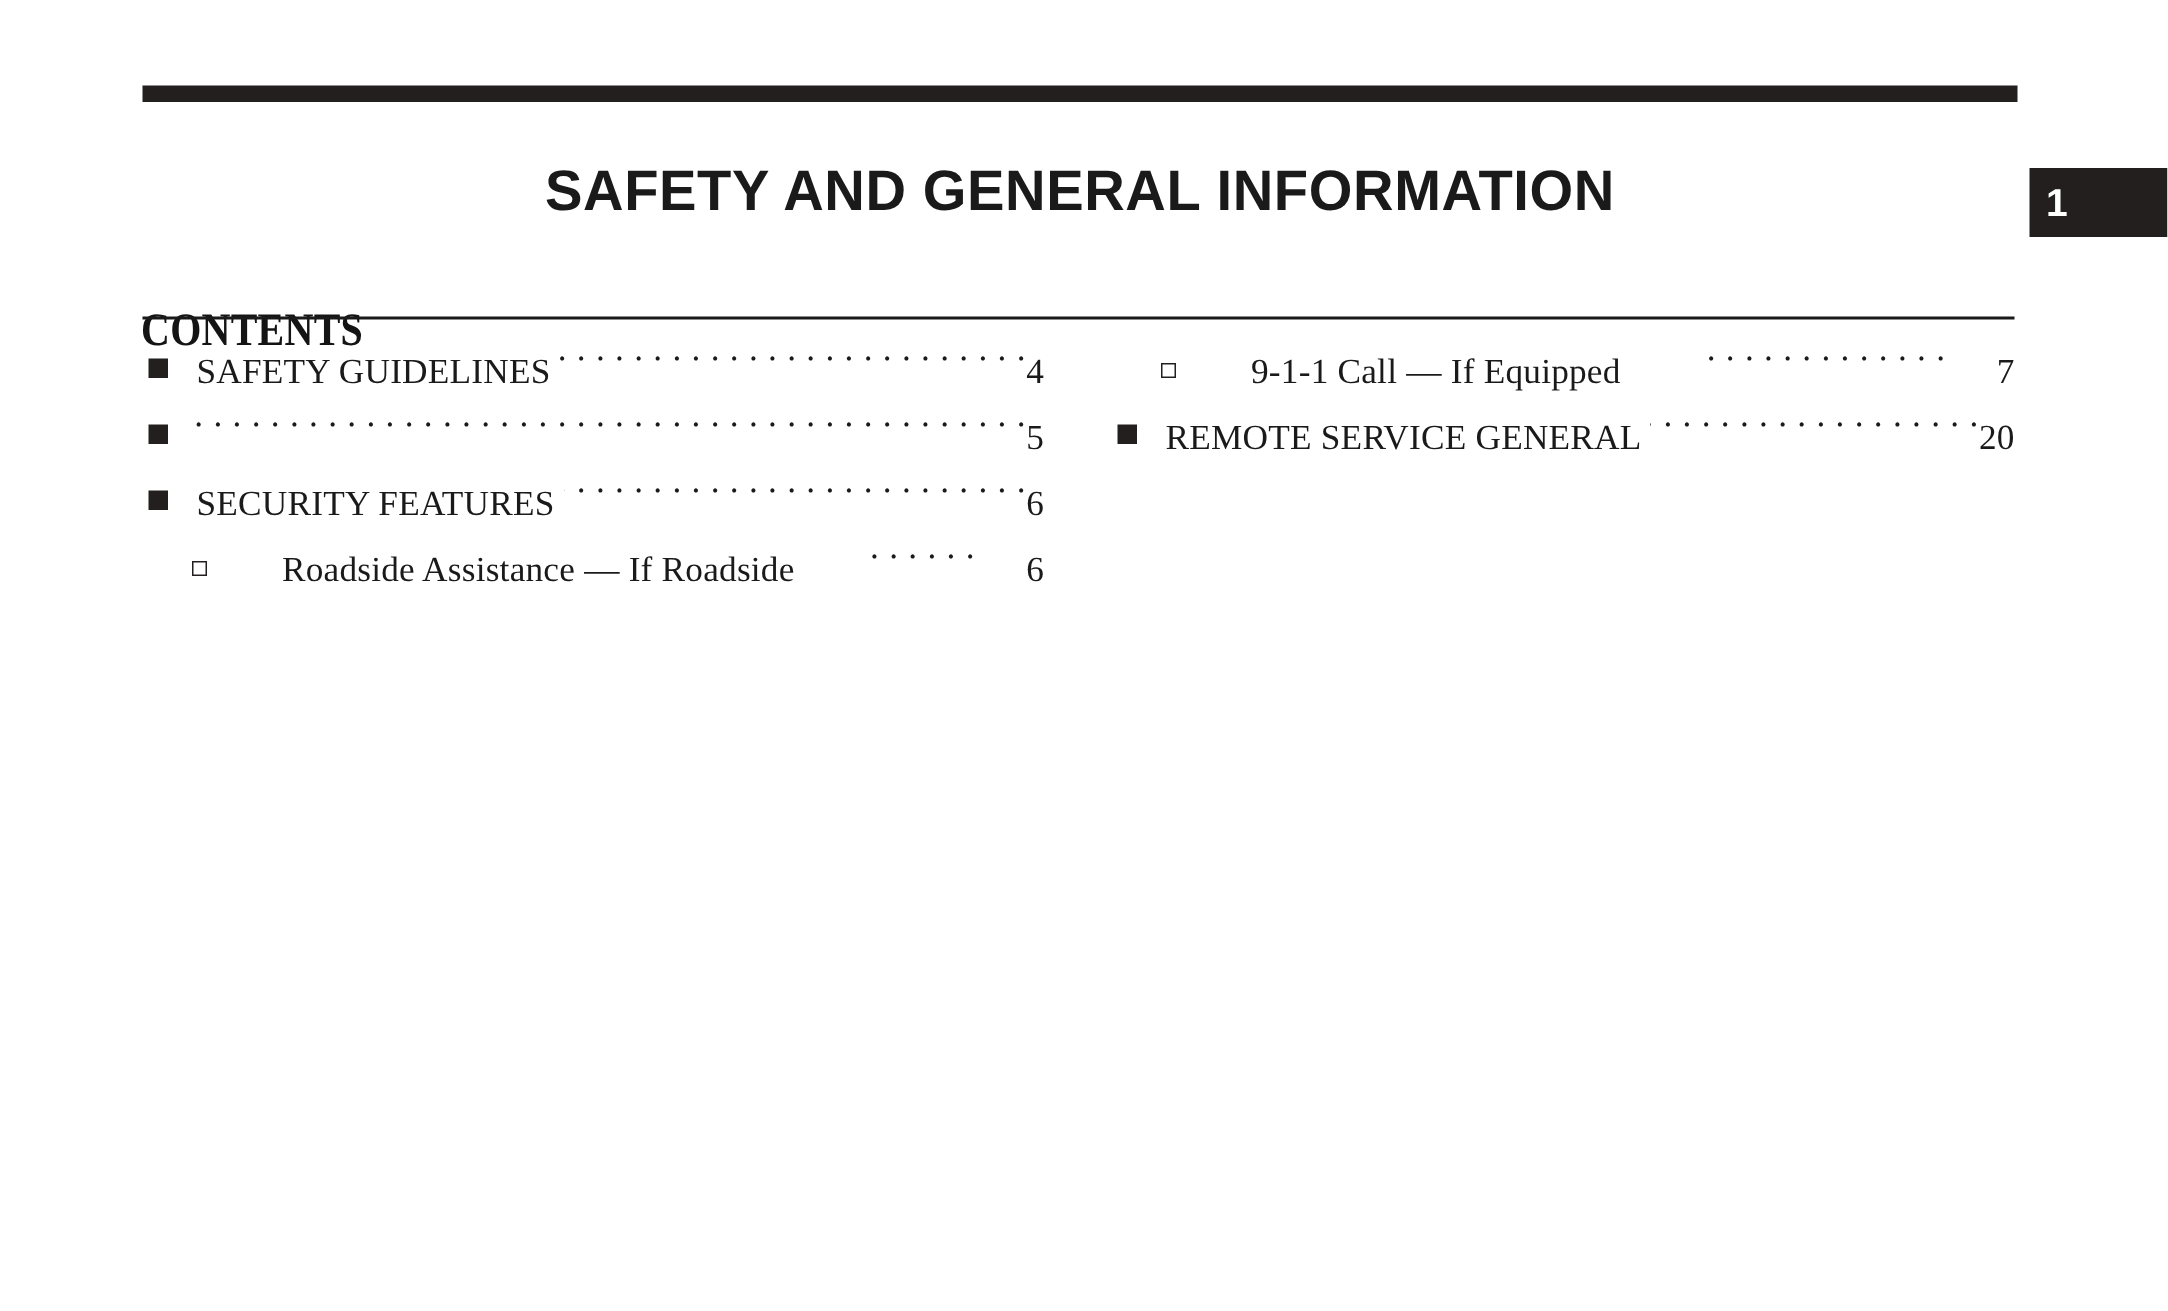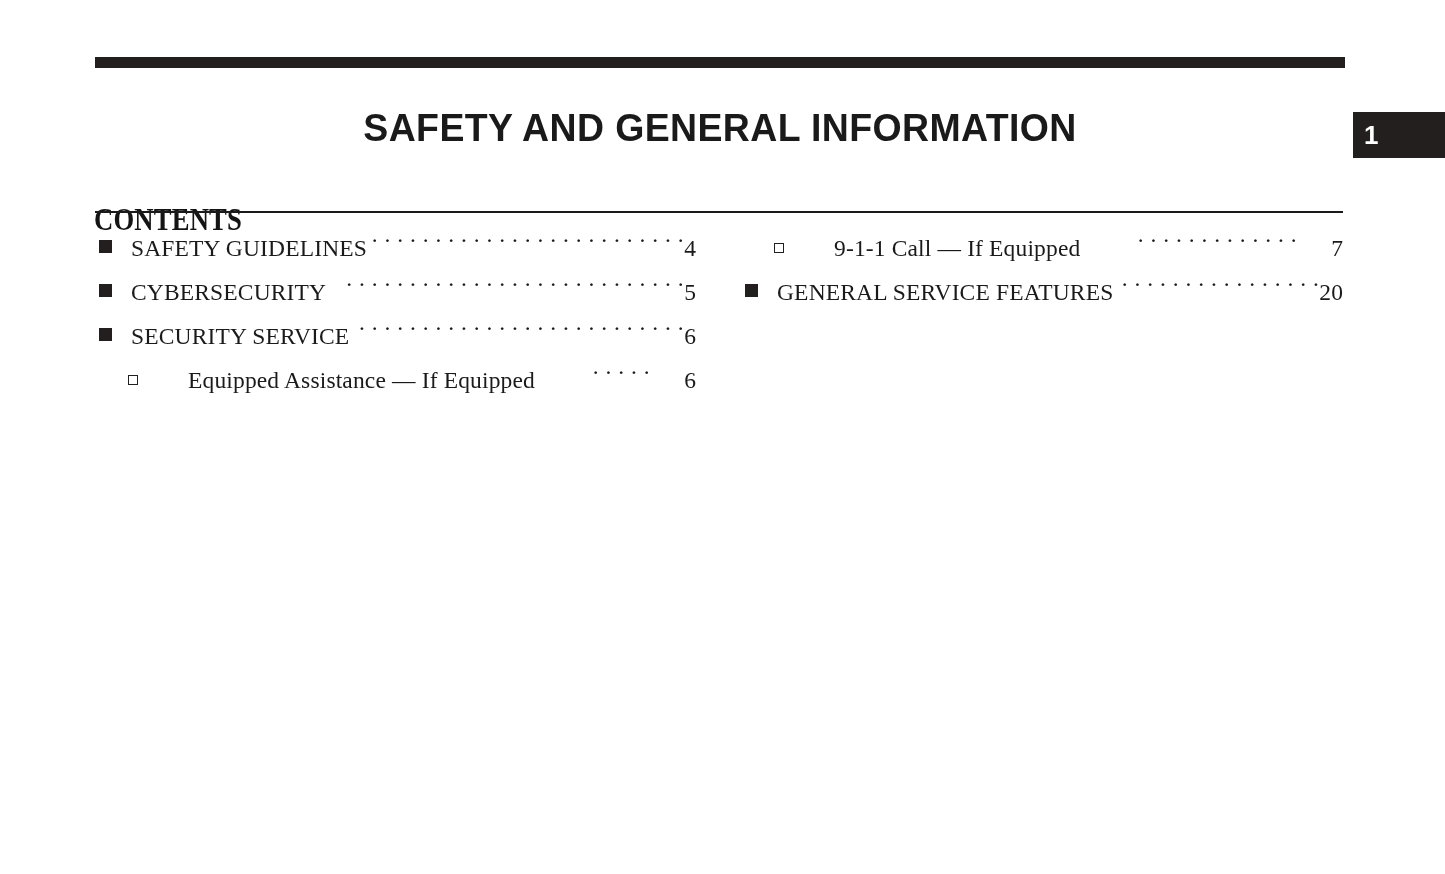--- a/index.html
+++ b/index.html
@@ -185,52 +185,51 @@
 
     <div class="toc-row row-level1">
       <span class="marker filled"></span>
       <span class="entry-label">SAFETY GUIDELINES</span>
       <span class="leader"></span>
       <span class="page-num">4</span>
     </div>
 
     <div class="toc-row row-level1">
       <span class="marker filled"></span>
-      <span class="entry-label">CYBERSECURITY</span>
       <span class="leader leader-gap-wide"></span>
       <span class="page-num">5</span>
     </div>
 
     <div class="toc-row row-level1">
       <span class="marker filled"></span>
-      <span class="entry-label">SECURITY SERVICE</span>
+      <span class="entry-label">SECURITY FEATURES</span>
       <span class="leader"></span>
       <span class="page-num">6</span>
     </div>
 
     <div class="toc-row row-level2">
       <span class="marker hollow"></span>
-      <span class="entry-label">Equipped Assistance — If Equipped</span>
+      <span class="entry-label">Roadside Assistance — If Roadside</span>
       <span class="leader leader-gap-wide"></span>
       <span class="page-num">6</span>
     </div>
 
   </div>
 
   <div class="toc-col right">
 
     <div class="toc-row row-level2">
       <span class="marker hollow"></span>
       <span class="entry-label">9-1-1 Call — If Equipped</span>
       <span class="leader leader-gap-wide"></span>
       <span class="page-num">7</span>
     </div>
 
     <div class="toc-row row-level1">
       <span class="marker filled"></span>
-      <span class="entry-label">GENERAL SERVICE FEATURES</span>
+      <span class="entry-label">REMOTE SERVICE GENERAL</span>
       <span class="leader"></span>
       <span class="page-num">20</span>
     </div>
 
   </div>
 
 </div>
 
 </body></html>

